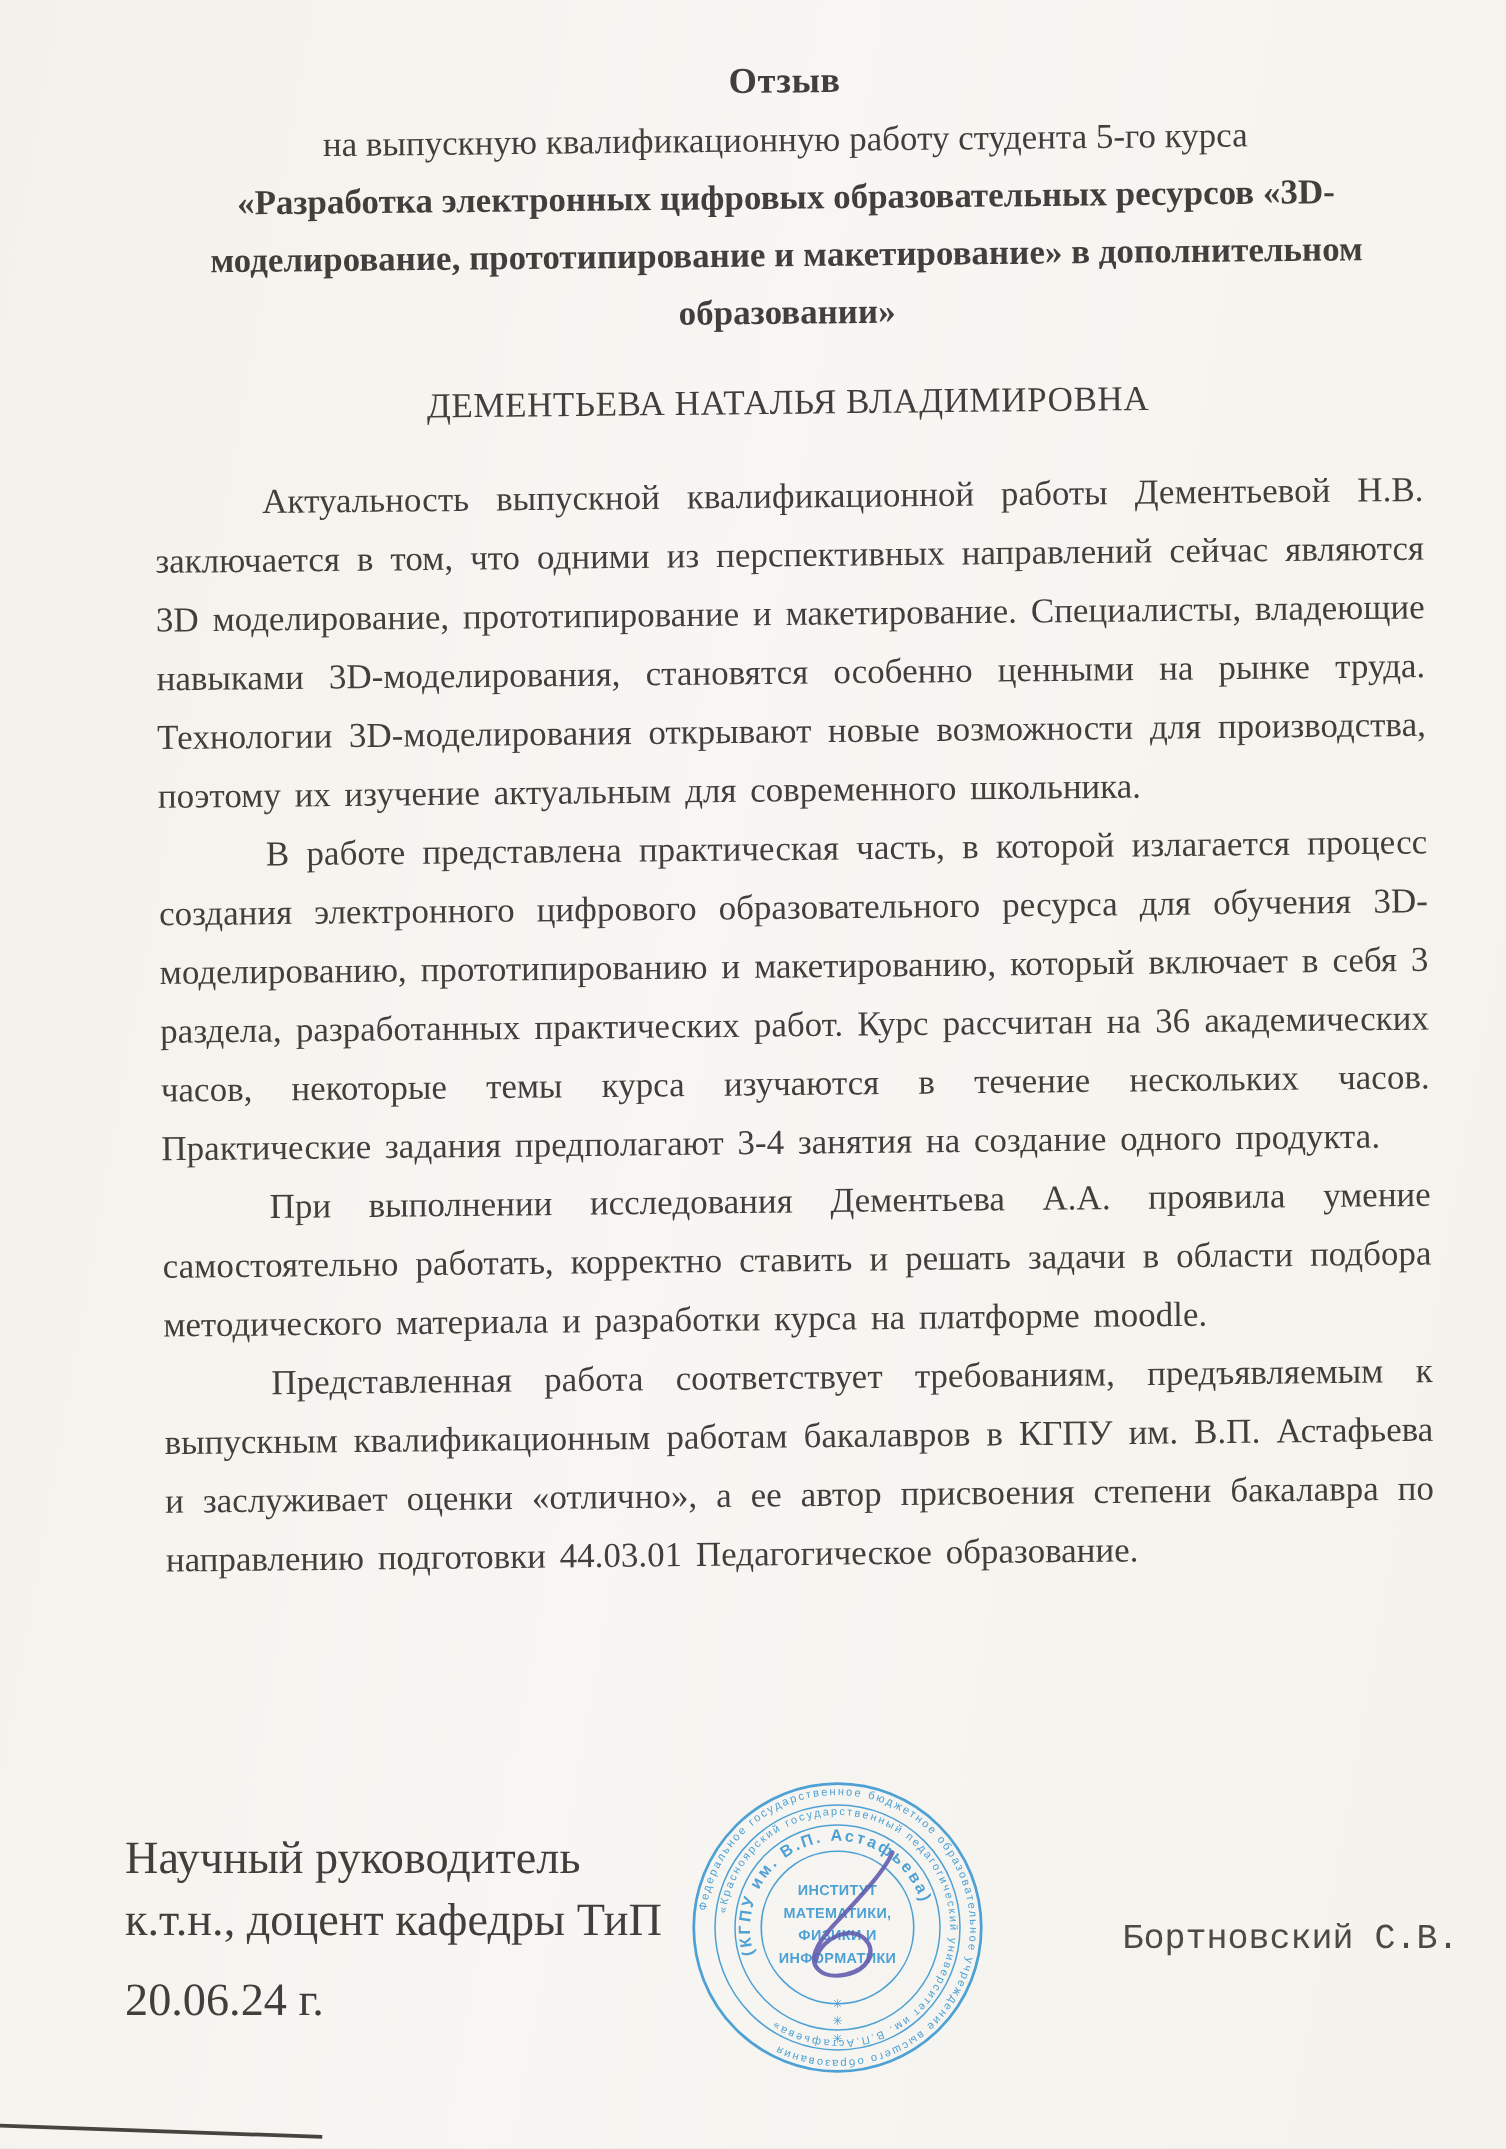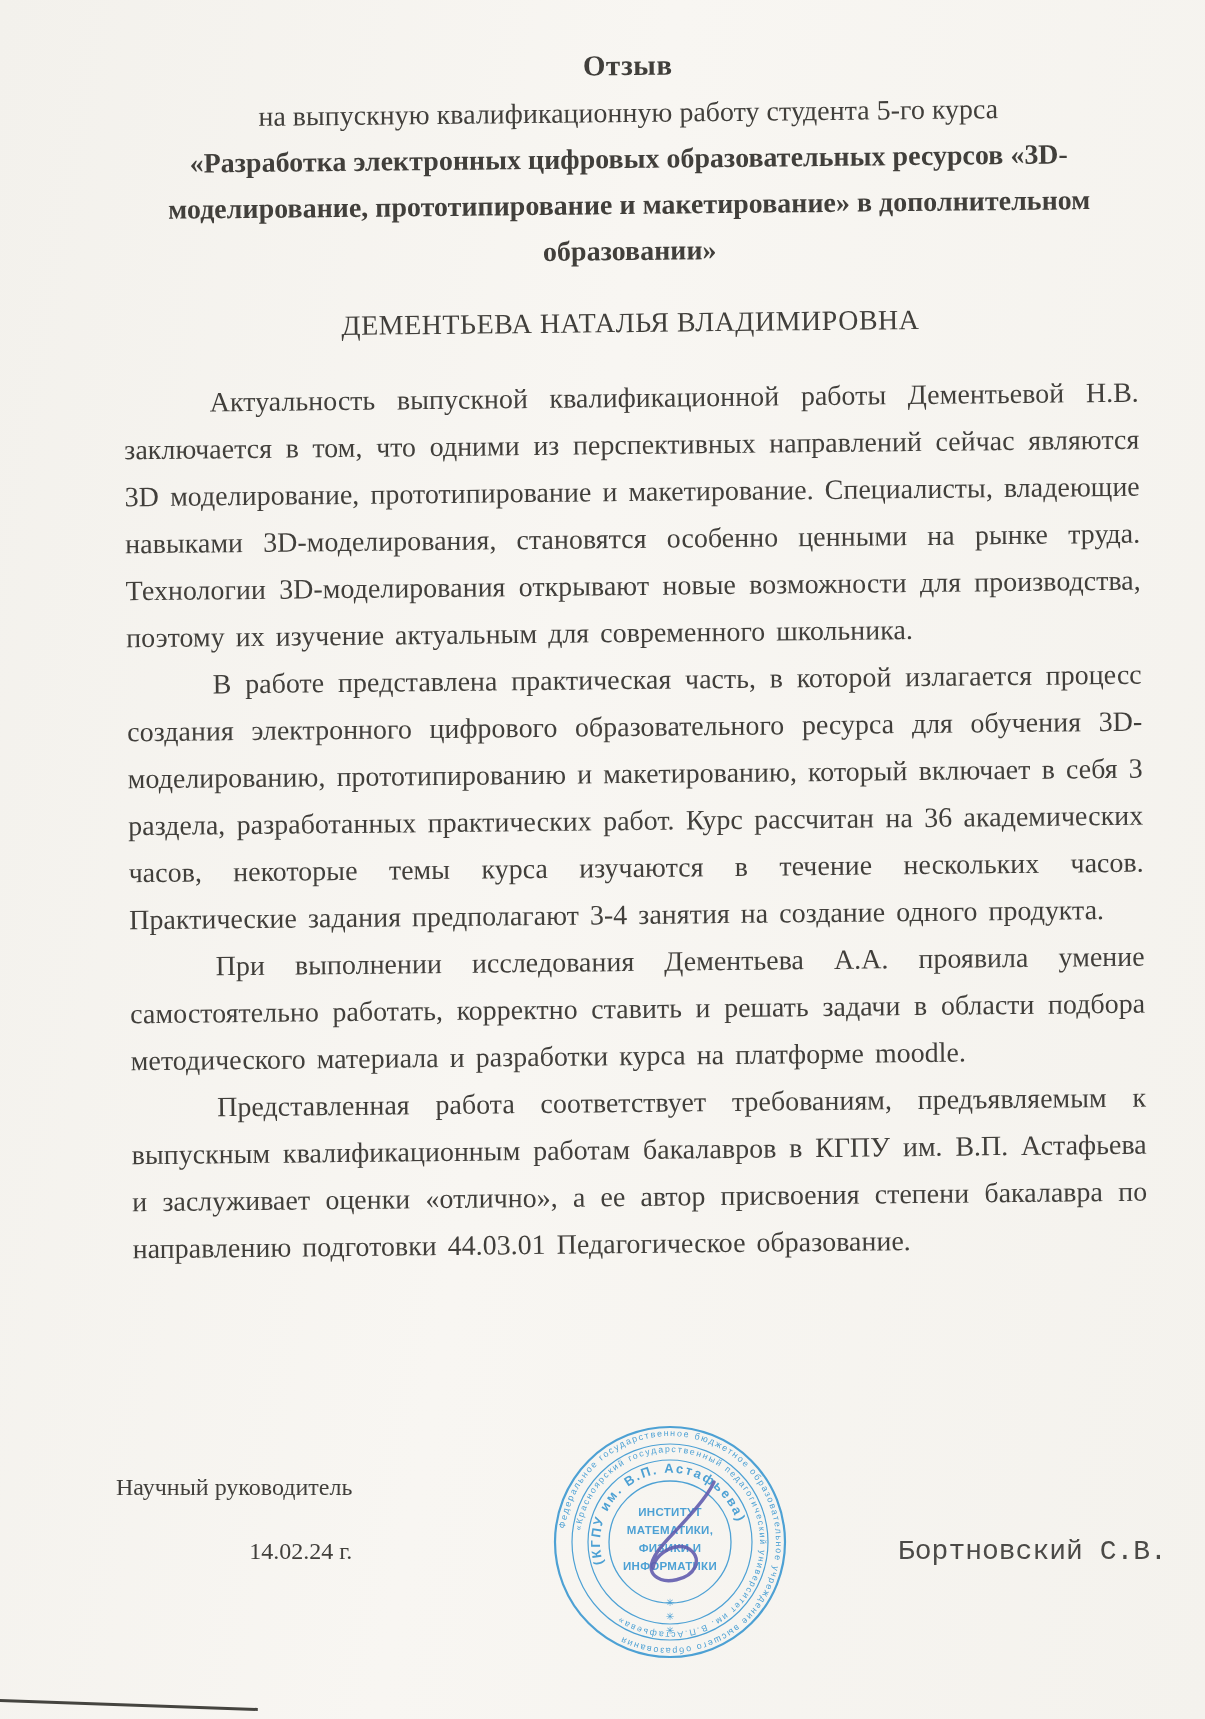--- a/index.html
+++ b/index.html
@@ -60,25 +60,24 @@
     margin: 0;
     font-size: 28px;
     line-height: 47px;
     text-align: justify;
     text-indent: 86px;
     word-spacing: 4px;
   }
 
   .sign-left {
     position: absolute;
-    left: 116px;
+    left: 100px;
     top: 1462px;
-    font-size: 24px;
+    font-size: 37px;
     line-height: 50px;
-    text-align: right;
   }
   .sign-date { margin-top: 14px; }
 
   .sign-name {
     position: absolute;
     left: 898px;
     top: 1536px;
     font-size: 28px;
     color: #4b4a47;
     font-family: Liberation Mono, monospace;
@@ -138,21 +137,22 @@
     <div class="student-name">ДЕМЕНТЬЕВА НАТАЛЬЯ ВЛАДИМИРОВНА</div>
 
     <p class="para">Актуальность выпускной квалификационной работы Дементьевой Н.В. заключается в том, что одними из перспективных направлений сейчас являются 3D моделирование, прототипирование и макетирование. Специалисты, владеющие навыками 3D-моделирования, становятся особенно ценными на рынке труда. Технологии 3D-моделирования открывают новые возможности для производства, поэтому их изучение актуальным для современного школьника.</p>
     <p class="para">В работе представлена практическая часть, в которой излагается процесс создания электронного цифрового образовательного ресурса для обучения 3D-моделированию, прототипированию и макетированию, который включает в себя 3 раздела, разработанных практических работ. Курс рассчитан на 36 академических часов, некоторые темы курса изучаются в течение нескольких часов. Практические задания предполагают 3-4 занятия на создание одного продукта.</p>
     <p class="para">При выполнении исследования Дементьева А.А. проявила умение самостоятельно работать, корректно ставить и решать задачи в области подбора методического материала и разработки курса на платформе moodle.</p>
     <p class="para">Представленная работа соответствует требованиям, предъявляемым к выпускным квалификационным работам бакалавров в КГПУ им. В.П. Астафьева и заслуживает оценки «отлично», а ее автор присвоения степени бакалавра по направлению подготовки 44.03.01 Педагогическое образование.</p>
   </div>
 
   <div class="sign-left">
     <div class="sign-line">Научный руководитель</div>
-    <div class="sign-line sign-date">14.02.24 г.</div>
+    <div class="sign-line">к.т.н., доцент кафедры ТиП</div>
+    <div class="sign-line sign-date">20.06.24 г.</div>
   </div>
 
   <div class="sign-name">Бортновский С.В.</div>
 
   <svg class="stamp" viewBox="0 0 244 244" xmlns="http://www.w3.org/2000/svg" xmlns:xlink="http://www.w3.org/1999/xlink">
     <defs>
       <path id="ring-outer" d="M 16,122 A 106,106 0 1 1 228,122 A 106,106 0 1 1 16,122"></path>
       <path id="ring-mid" d="M 32,122 A 90,90 0 1 1 212,122 A 90,90 0 1 1 32,122"></path>
       <path id="ring-abbr" d="M 56,146 A 70,70 0 1 1 188,146"></path>
     </defs>

